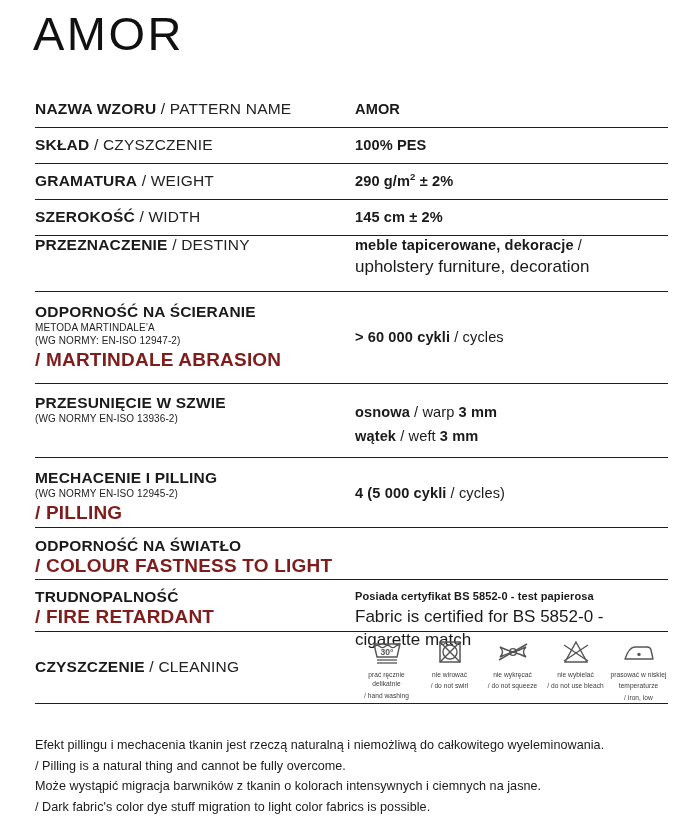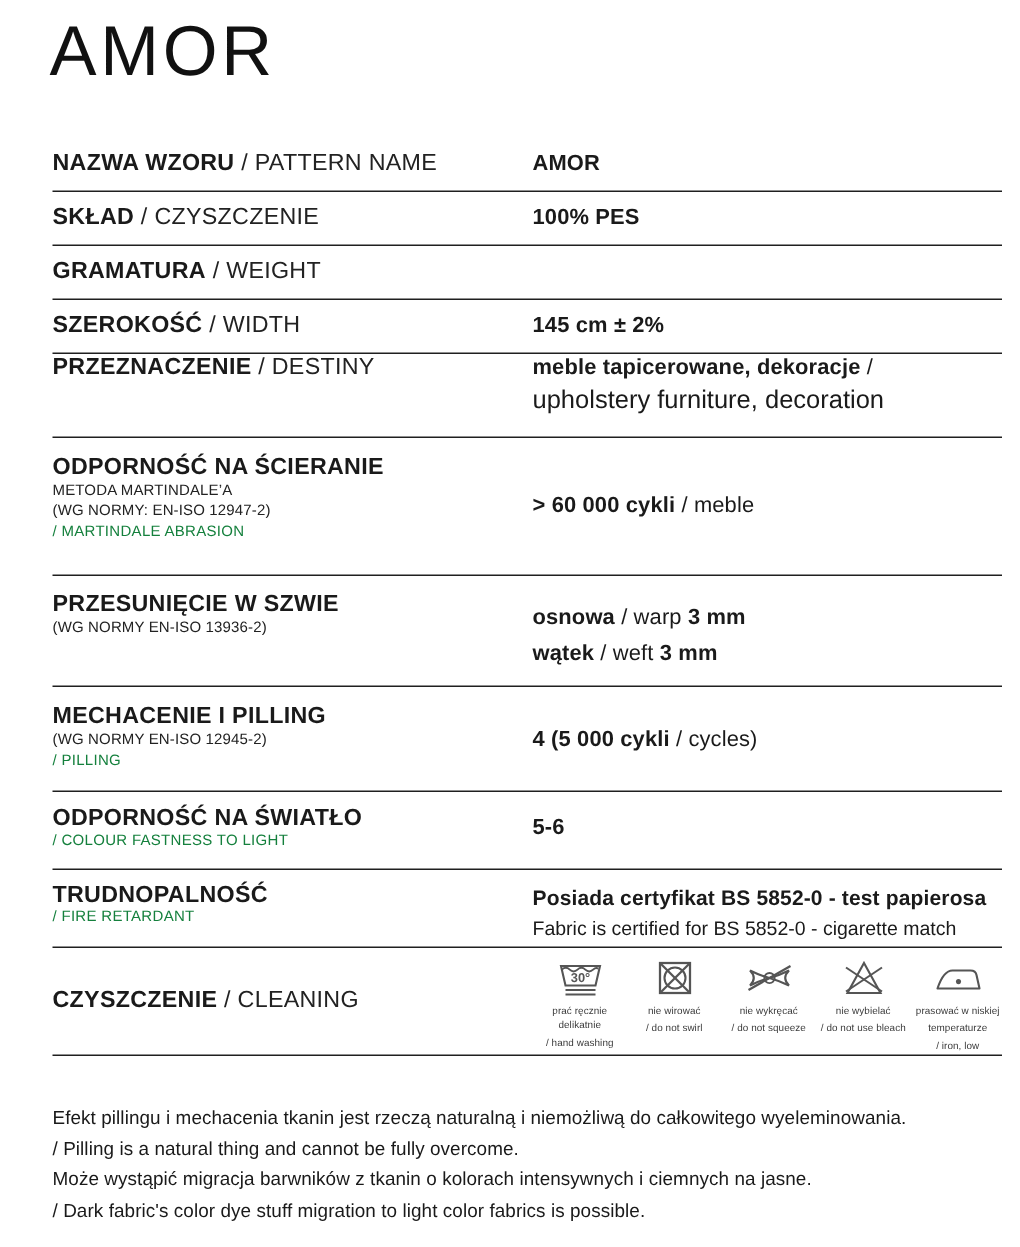--- a/index.html
+++ b/index.html
@@ -59,23 +59,23 @@
   .lbl-main .pl { font-weight: 700; }
   .lbl-main .en { font-weight: 400; color: #222; }
   .lbl-sub {
     font-size: 10px;
     font-weight: 400;
     line-height: 1.3;
     color: #222;
     letter-spacing: .1px;
   }
   .lbl-en-line {
-    font-size: 10px;
-    font-weight: 400;
-    color: #15803d;
+    font-size: 19px;
+    font-weight: 700;
+    color: #7f1d1d;
     line-height: 1.2;
     letter-spacing: .2px;
   }
 
   
   .val {
     font-size: 14.6px;
     line-height: 1.35;
     letter-spacing: .1px;
   }
@@ -165,20 +165,23 @@
       <div class="val"><b>100% PES</b></div>
     </div>
   </div>
 
   <div class="row r1">
     <div class="label-cell">
       <div class="lbl-main">
         <span class="pl">GRAMATURA</span><span class="en"> / </span><span class="en">WEIGHT</span>
       </div>
     </div>
+    <div class="value-cell">
+      <div class="val"><b><span>290 g/m</span><sup>2</sup><span> ± 2%</span></b></div>
+    </div>
   </div>
 
   <div class="row r1">
     <div class="label-cell">
       <div class="lbl-main">
         <span class="pl">SZEROKOŚĆ</span><span class="en"> / </span><span class="en">WIDTH</span>
       </div>
     </div>
     <div class="value-cell">
       <div class="val"><b>145 cm ± 2%</b></div>
@@ -198,21 +201,21 @@
   </div>
 
   <div class="row" style="height:92px;">
     <div class="label-cell" style="padding-top:11px;">
       <div class="lbl-main"><span class="pl">ODPORNOŚĆ NA ŚCIERANIE</span></div>
       <div class="lbl-sub">METODA MARTINDALE’A</div>
       <div class="lbl-sub">(WG NORMY: EN-ISO 12947-2)</div>
       <div class="lbl-en-line" style="margin-top:2px;">/ MARTINDALE ABRASION</div>
     </div>
     <div class="value-cell" style="padding-top:36px;">
-      <div class="val"><b>&gt; 60 000 cykli</b><span class="reg"> / meble</span></div>
+      <div class="val"><b>&gt; 60 000 cykli</b><span class="reg"> / cycles</span></div>
     </div>
   </div>
 
   <div class="row" style="height:74px;">
     <div class="label-cell" style="padding-top:10px;">
       <div class="lbl-main"><span class="pl">PRZESUNIĘCIE W SZWIE</span></div>
       <div class="lbl-sub">(WG NORMY EN-ISO 13936-2)</div>
     </div>
     <div class="value-cell" style="padding-top:19px;">
       <div class="val" style="margin-bottom:4px;"><b>osnowa</b><span class="reg"> / warp </span><b>3 mm</b></div>
@@ -229,33 +232,30 @@
     <div class="value-cell" style="padding-top:26px;">
       <div class="val"><b>4 (5 000 cykli</b><span class="reg"> / cycles)</span></div>
     </div>
   </div>
 
   <div class="row" style="height:52px;">
     <div class="label-cell" style="padding-top:9px;">
       <div class="lbl-main"><span class="pl">ODPORNOŚĆ NA ŚWIATŁO</span></div>
       <div class="lbl-en-line">/ COLOUR FASTNESS TO LIGHT</div>
     </div>
-    <div class="value-cell" style="padding-top:15px;">
-      <div class="val"><b>5-6</b></div>
-    </div>
   </div>
 
   <div class="row" style="height:52px;">
     <div class="label-cell" style="padding-top:8px;">
       <div class="lbl-main"><span class="pl">TRUDNOPALNOŚĆ</span></div>
       <div class="lbl-en-line">/ FIRE RETARDANT</div>
     </div>
     <div class="value-cell" style="padding-top:9px;">
-      <div class="val" style="font-size:14px;"><b>Posiada certyfikat BS 5852-0 - test papierosa</b></div>
-      <div class="val-light" style="font-size:13px;margin-top:2px;">Fabric is certified for BS 5852-0 - cigarette match</div>
+      <div class="val" style="font-size:11px;"><b>Posiada certyfikat BS 5852-0 - test papierosa</b></div>
+      <div class="val-light" style="font-size:17px;margin-top:2px;">Fabric is certified for BS 5852-0 - cigarette match</div>
     </div>
   </div>
 
   <div class="row" style="height:72px;align-items:center;">
     <div class="label-cell">
       <div class="lbl-main">
         <span class="pl">CZYSZCZENIE</span><span class="en"> / </span><span class="en">CLEANING</span>
       </div>
     </div>
     <div class="value-cell">

